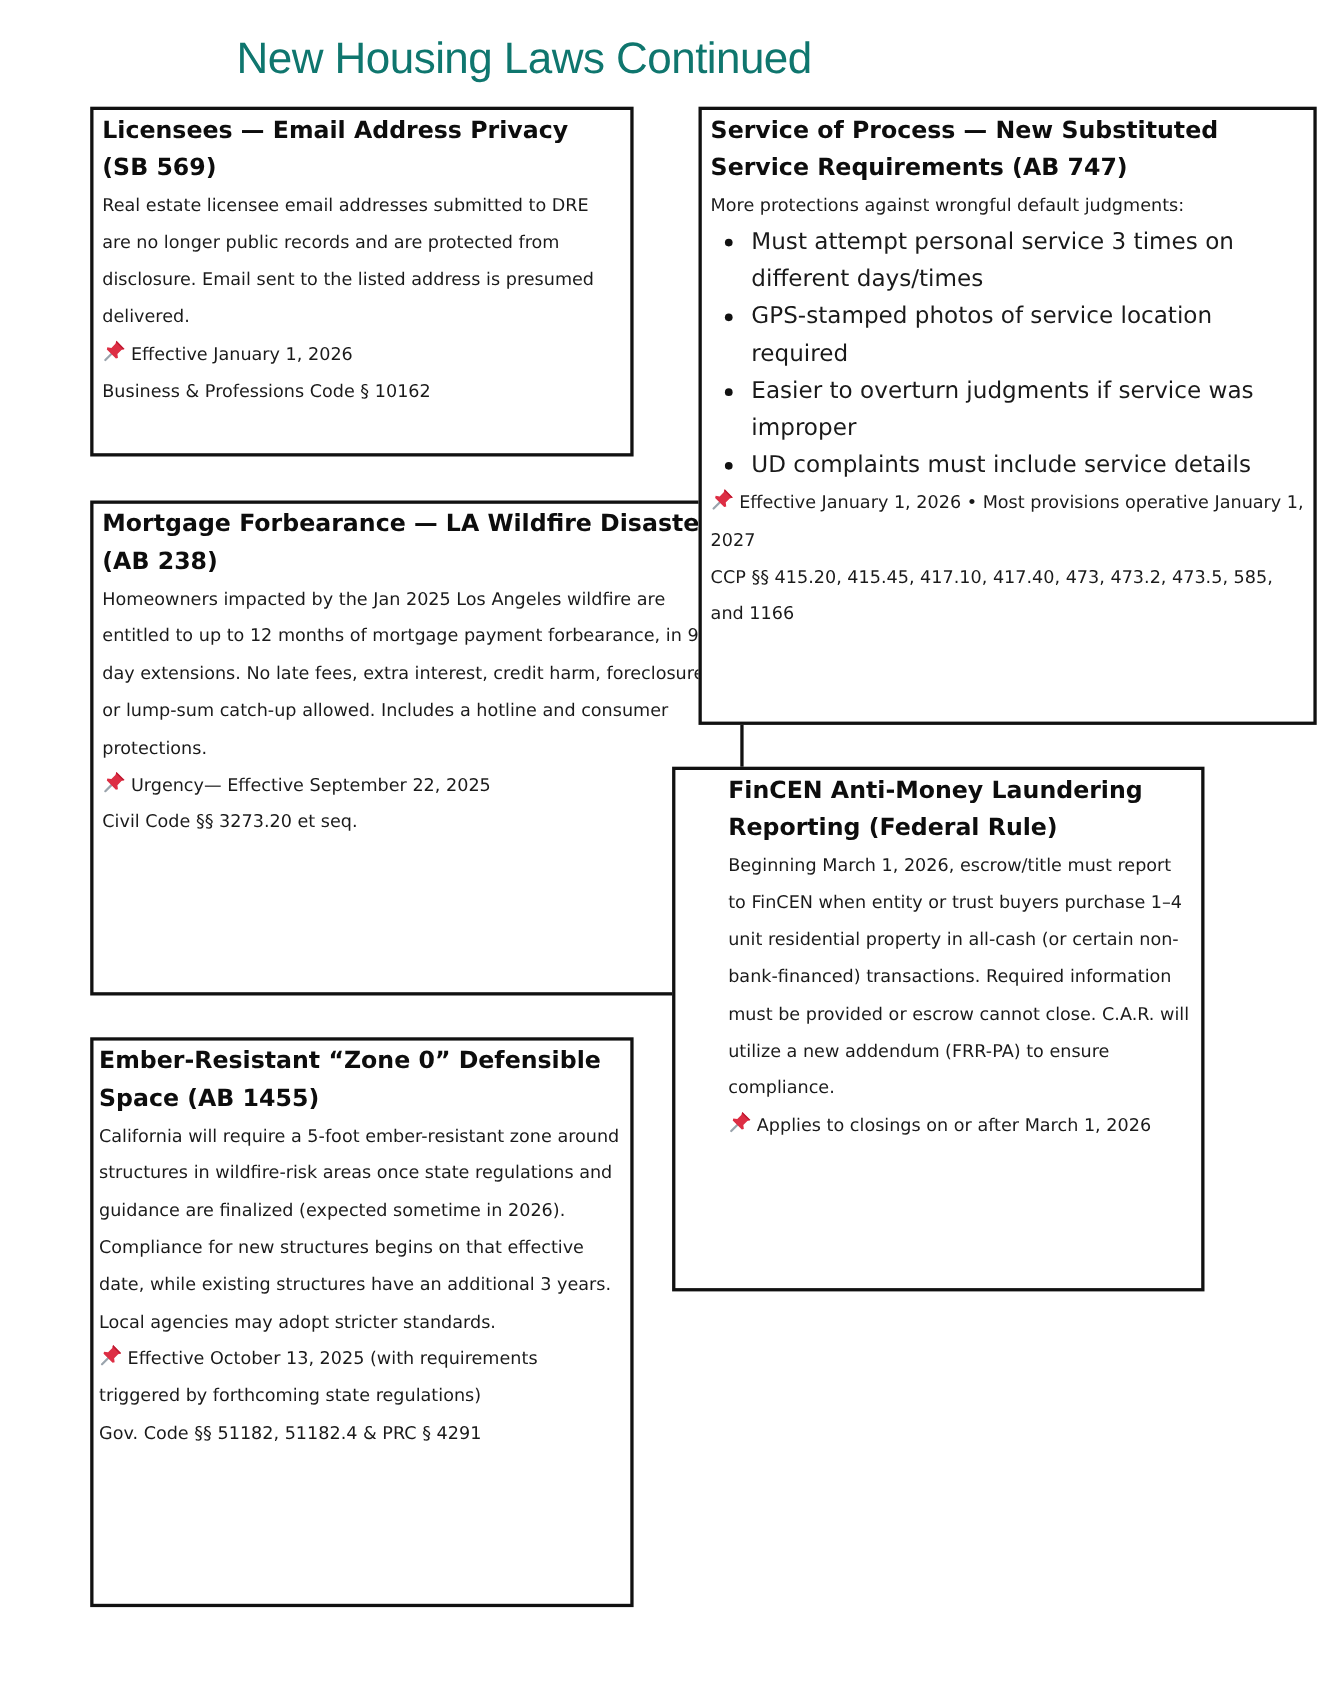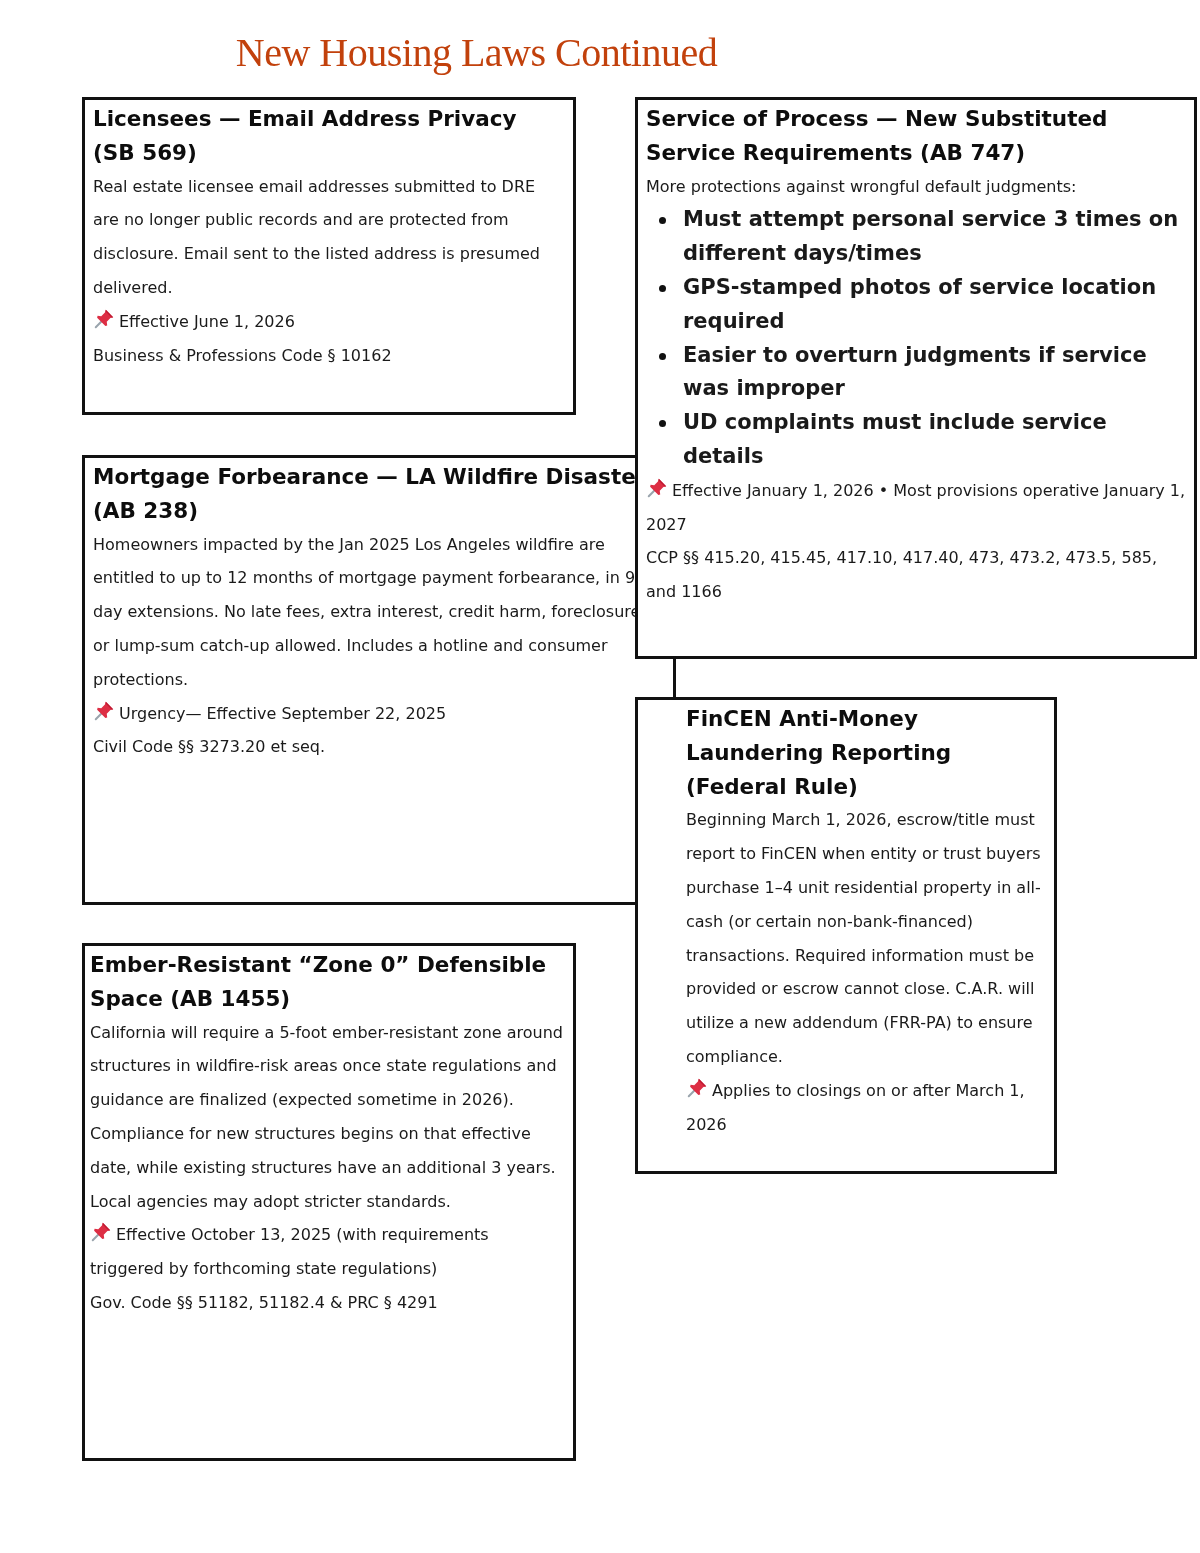--- a/index.html
+++ b/index.html
@@ -14,25 +14,25 @@
     overflow: hidden;
     color: #111111;
     font-family: "DejaVu Sans", "Liberation Sans", sans-serif;
   }
   .page-title {
     position: absolute;
     left: 0;
     top: 26px;
     width: 953px;
     text-align: center;
-    font-family: Liberation Serif, serif;
+    font-family: Liberation Sans, sans-serif;
     font-size: 40px;
     font-weight: normal;
     letter-spacing: -0.5px;
-    color: #c2410c;
+    color: #0f766e;
     margin: 0;
     line-height: 54px;
   }
   .law-box {
     position: absolute;
     box-sizing: border-box;
     border: 3px solid #111111;
     background: #ffffff;
     padding: 2px 8px 0 8px;
   }
@@ -60,21 +60,20 @@
     list-style: none;
     padding: 0;
     margin: 0;
   }
   .bullet-item {
     position: relative;
     padding-left: 37px;
     font-size: 21px;
     line-height: 33.8px;
     color: #1a1a1a;
-    font-weight: bold;
   }
   .bullet-item .dot {
     position: absolute;
     left: 13px;
     top: 14px;
     width: 7px;
     height: 7px;
     border-radius: 50%;
     background: #111111;
   }
@@ -85,21 +84,21 @@
 <h1 class="page-title">New Housing Laws Continued</h1>
 
 <section class="law-box" style="left:82px; top:97px; width:494px; height:318px;">
   <p class="law-title">Licensees — Email Address Privacy (SB 569)</p>
   <p class="law-text">Real estate licensee email addresses submitted to DRE are no longer public records and are protected from disclosure. Email sent to the listed address is presumed delivered.</p>
   <p class="law-text pin-line">
     <svg class="pin" viewBox="0 0 24 24">
       <line x1="3" y1="21" x2="10" y2="14" stroke="#9aa4ad" stroke-width="2.2" stroke-linecap="round"></line>
       <path d="M14 2 L22 10 L19 11 L15 15 L15.5 19 L13.5 19.5 L4.5 10.5 L5 8.5 L9 9 L13 5 Z" fill="#dd2e44"></path>
       <path d="M14 2 L22 10 L20.5 10.5 L13.5 3.5 Z" fill="#be1931"></path>
-    </svg><span>Effective June 1, 2026</span>
+    </svg><span>Effective January 1, 2026</span>
   </p>
   <p class="law-text">Business &amp; Professions Code § 10162</p>
 </section>
 
 <section class="law-box" style="left:82px; top:455px; width:594px; height:450px;">
   <p class="law-title">Mortgage Forbearance — LA Wildfire Disaster (AB 238)</p>
   <p class="law-text">Homeowners impacted by the Jan 2025 Los Angeles wildfire are entitled to up to 12 months of mortgage payment forbearance, in 90-day extensions. No late fees, extra interest, credit harm, foreclosure, or lump-sum catch-up allowed. Includes a hotline and consumer protections.</p>
   <p class="law-text pin-line">
     <svg class="pin" viewBox="0 0 24 24">
       <line x1="3" y1="21" x2="10" y2="14" stroke="#9aa4ad" stroke-width="2.2" stroke-linecap="round"></line>
@@ -135,21 +134,21 @@
   <p class="law-text pin-line">
     <svg class="pin" viewBox="0 0 24 24">
       <line x1="3" y1="21" x2="10" y2="14" stroke="#9aa4ad" stroke-width="2.2" stroke-linecap="round"></line>
       <path d="M14 2 L22 10 L19 11 L15 15 L15.5 19 L13.5 19.5 L4.5 10.5 L5 8.5 L9 9 L13 5 Z" fill="#dd2e44"></path>
       <path d="M14 2 L22 10 L20.5 10.5 L13.5 3.5 Z" fill="#be1931"></path>
     </svg><span>Effective January 1, 2026 • Most provisions operative January 1, 2027</span>
   </p>
   <p class="law-text">CCP §§ 415.20, 415.45, 417.10, 417.40, 473, 473.2, 473.5, 585, and 1166</p>
 </section>
 
-<section class="law-box" style="left:635px; top:697px; width:422px; height:477px;padding-left:48px;">
+<section class="law-box" style="left:611px; top:697px; width:484px; height:477px;padding-left:48px;">
   <p class="law-title">FinCEN Anti-Money Laundering Reporting (Federal Rule)</p>
   <p class="law-text">Beginning March 1, 2026, escrow/title must report to FinCEN when entity or trust buyers purchase 1–4 unit residential property in all-cash (or certain non-bank-financed) transactions. Required information must be provided or escrow cannot close. C.A.R. will utilize a new addendum (FRR-PA) to ensure compliance.</p>
   <p class="law-text pin-line">
     <svg class="pin" viewBox="0 0 24 24">
       <line x1="3" y1="21" x2="10" y2="14" stroke="#9aa4ad" stroke-width="2.2" stroke-linecap="round"></line>
       <path d="M14 2 L22 10 L19 11 L15 15 L15.5 19 L13.5 19.5 L4.5 10.5 L5 8.5 L9 9 L13 5 Z" fill="#dd2e44"></path>
       <path d="M14 2 L22 10 L20.5 10.5 L13.5 3.5 Z" fill="#be1931"></path>
     </svg><span>Applies to closings on or after March 1, 2026</span>
   </p>
 </section>

